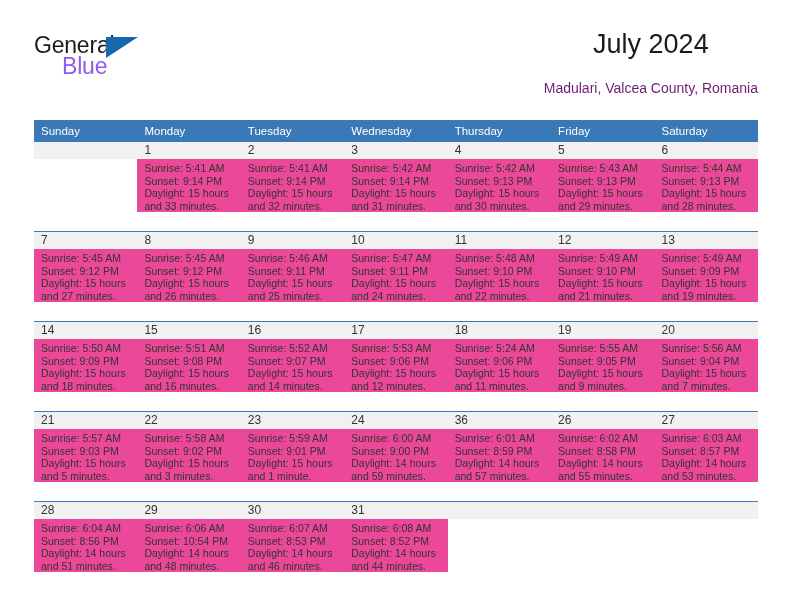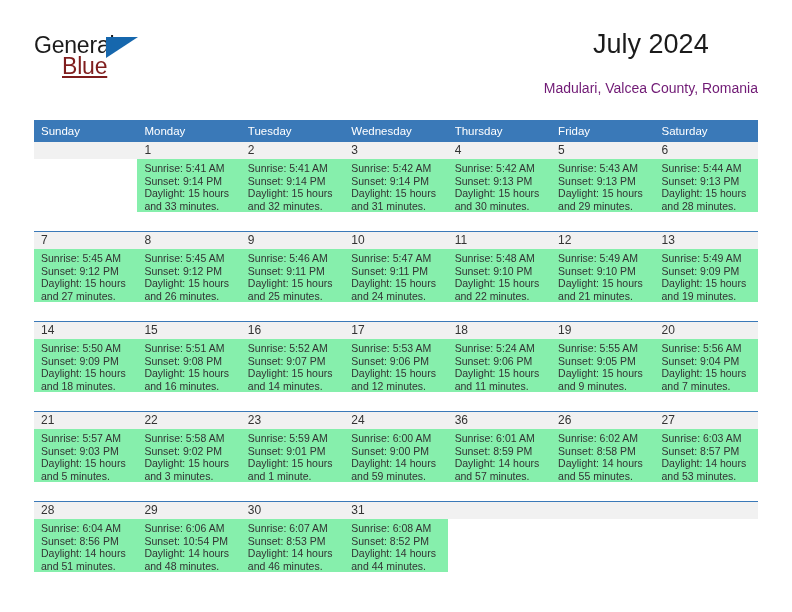--- a/index.html
+++ b/index.html
@@ -46,23 +46,22 @@
     letter-spacing: -0.2px;
     color: #1b1b1b;
     font-family: "Liberation Sans", sans-serif;
   }
   .brand-blue {
     position: absolute;
     left: 28px;
     top: 21px;
     font-size: 23px;
     letter-spacing: -0.2px;
-    color: #7f1d1d;
+    color: #8b5cf6;
     font-family: "Liberation Sans", sans-serif;
-    text-decoration: underline;
   }
   .brand-triangle {
     position: absolute;
     left: 72px;
     top: 5px;
     width: 0;
     height: 0;
     border-left: 32px solid #1667ad;
     border-bottom: 21px solid transparent;
   }
@@ -134,21 +133,21 @@
     color: #333333;
   }
   .daycell.empty .daynum-band {
     background: #f1f1f1;
   }
   .dayinfo {
     padding: 3px 6px 0 7px;
     font-size: 10.5px;
     line-height: 12.6px;
     color: #333333;
-    background: #86efac;
+    background: #ec4899;
   }
   .dayinfo div { white-space: nowrap; }
   .daycell.empty .dayinfo { background: #ffffff; }
 </style>
 </head>
 <body>
 
 <div class="page">
 
   <div class="header">

